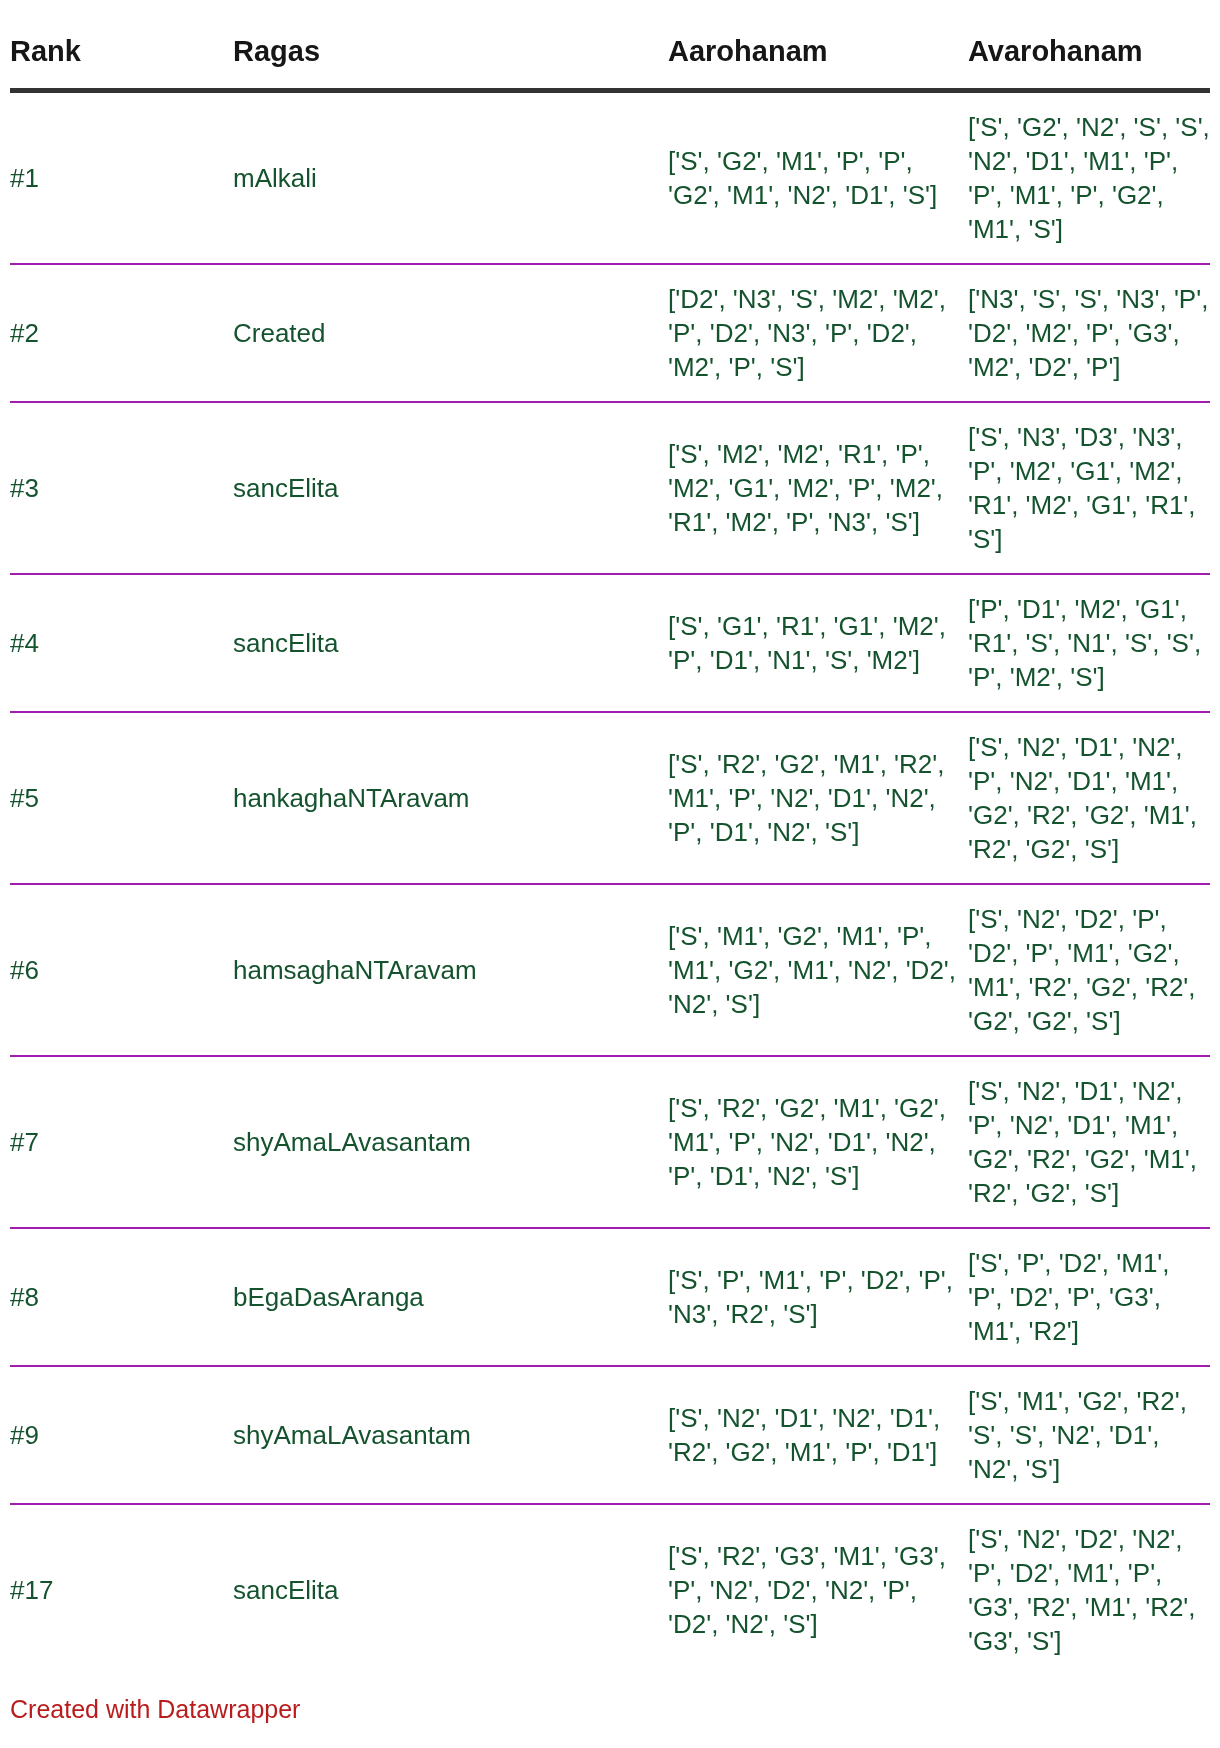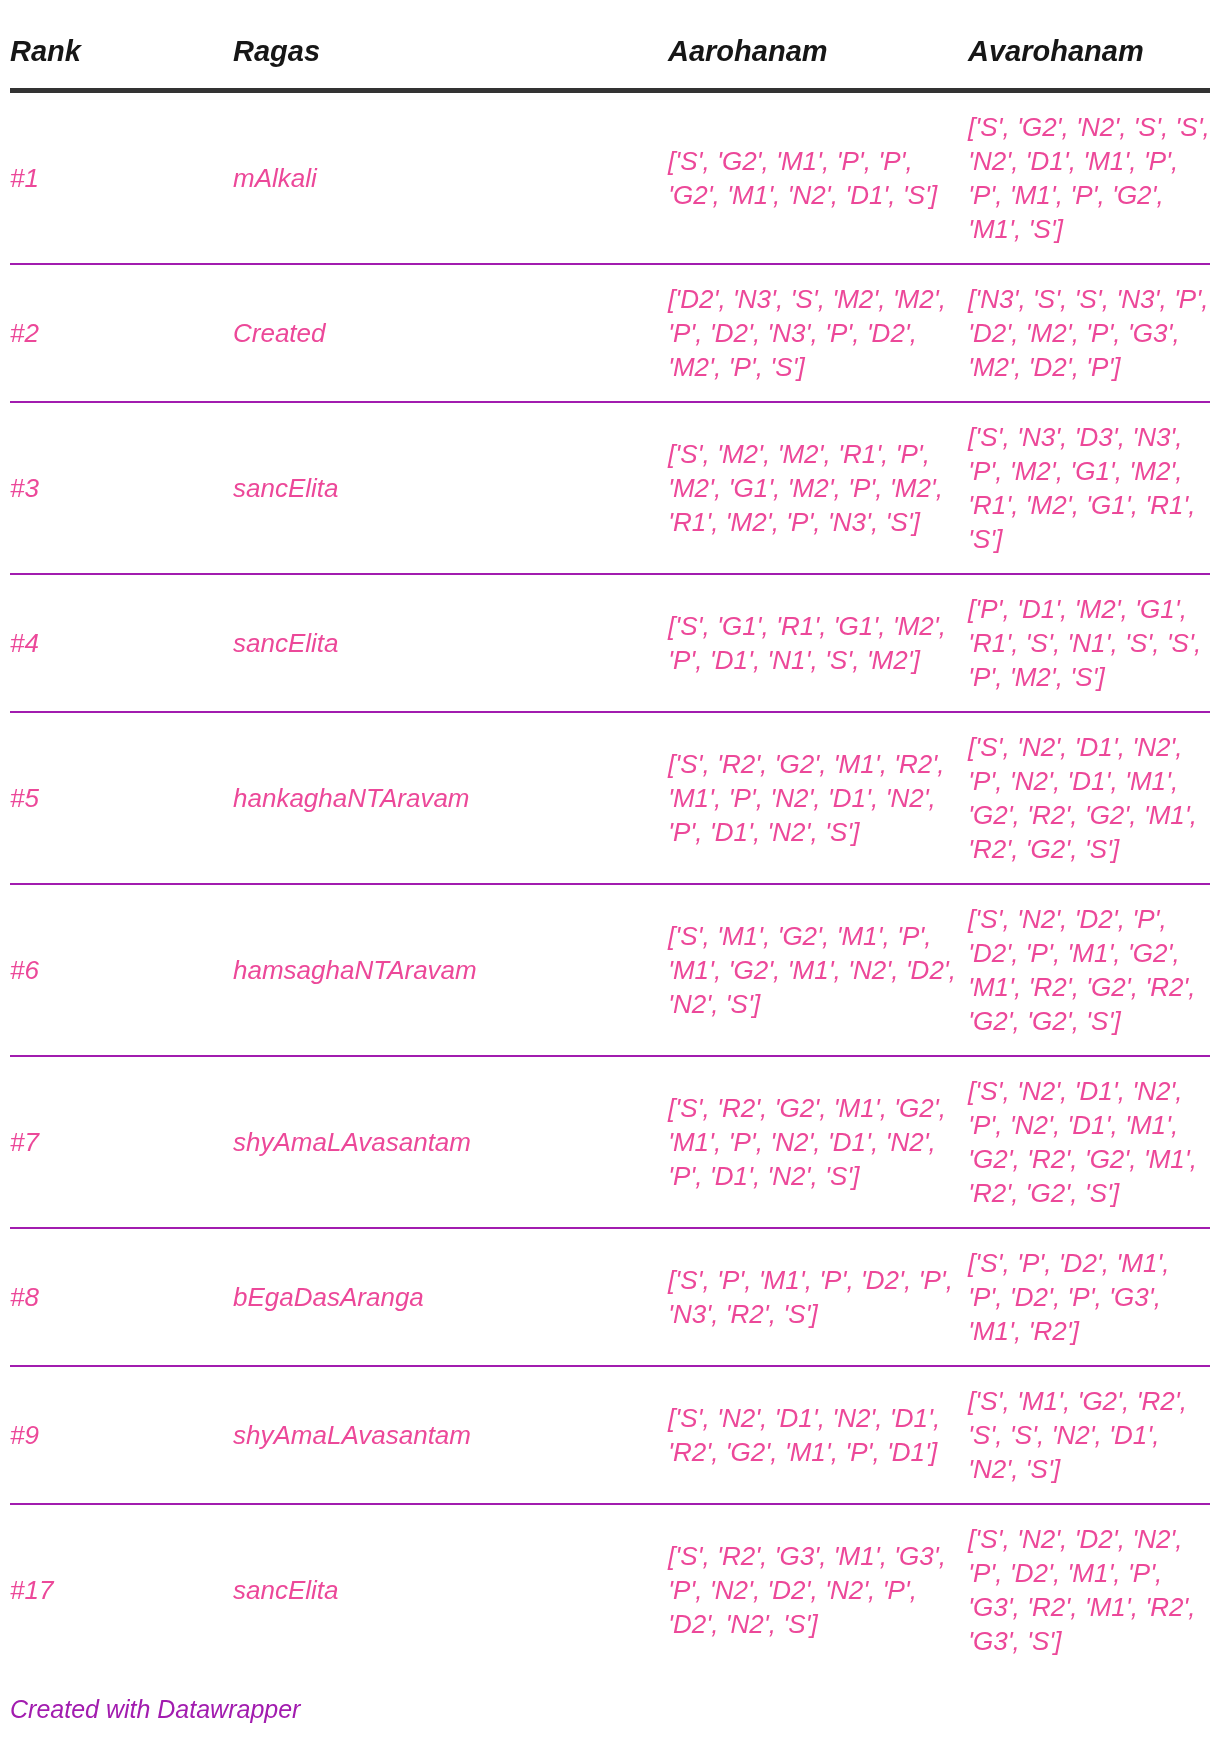--- a/index.html
+++ b/index.html
@@ -10,21 +10,20 @@
   body {
     width: 1220px;
     height: 1748px;
     position: relative;
     overflow: hidden;
     font-family: "Liberation Sans", sans-serif;
     -webkit-font-smoothing: antialiased;
   }
   .page {
     padding: 0 10px;
-    font-style: italic;
   }
   table.ragas-table {
     border-collapse: collapse;
     table-layout: fixed;
     width: 1200px;
   }
   col.c-rank  { width: 223px; }
   col.c-ragas { width: 435px; }
   col.c-aaro  { width: 300px; }
   col.c-avaro { width: 242px; }
@@ -33,38 +32,38 @@
     text-align: left;
     font-size: 29px;
     font-weight: bold;
     color: #161616;
     padding: 36px 0 20px 0;
     border-bottom: 5px solid #333333;
     line-height: 1.1;
   }
   table.ragas-table td {
     font-size: 26px;
-    color: #ec4899;
+    color: #14532d;
     line-height: 34px;
     padding: 17px 0;
     vertical-align: middle;
     word-wrap: break-word;
   }
   table.ragas-table tbody tr:not(:first-child) td {
     border-top: 2px solid #a21caf;
   }
   td.aaro { padding-right: 48px; }
   td.avaro { padding-right: 0; }
 
   .credit {
     position: absolute;
     left: 10px;
     bottom: 24px;
     font-size: 25px;
-    color: #a21caf;
+    color: #b91c1c;
     text-decoration: none;
   }
 </style>
 </head>
 <body>
 
 <div class="page">
   <table class="ragas-table">
     <colgroup>
       <col class="c-rank">

